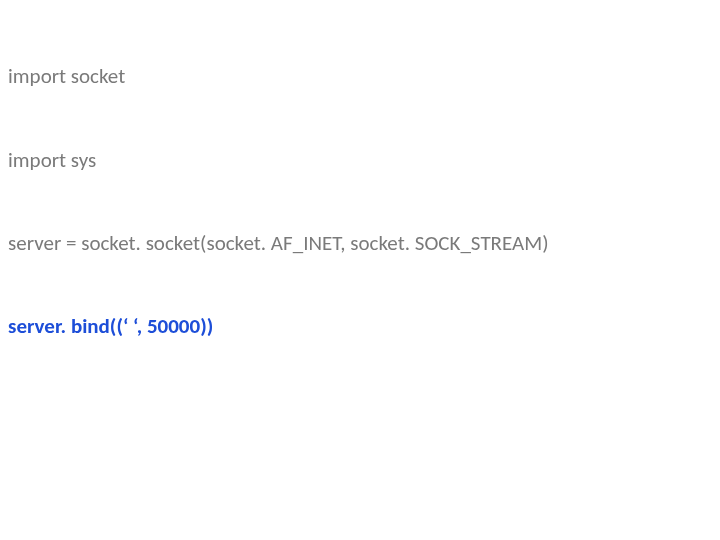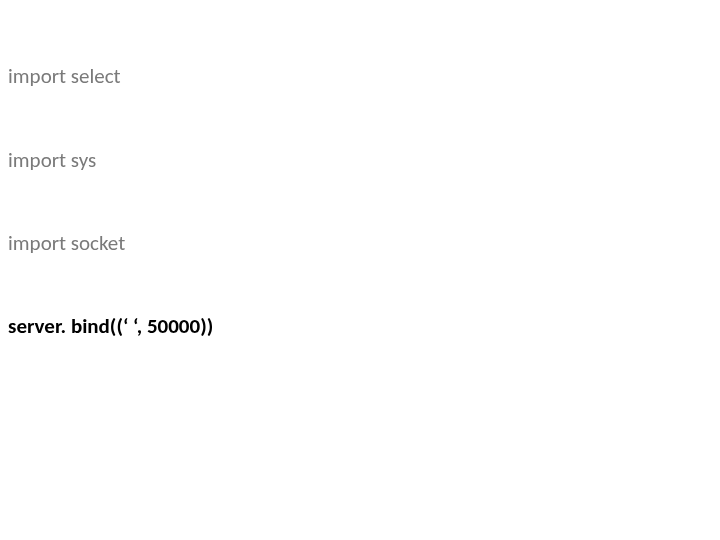--- a/index.html
+++ b/index.html
@@ -11,29 +11,29 @@
     font-family: Calibri, "Segoe UI", Arial, sans-serif;
     font-size: 21px;
     color: #7a7a7a;
     line-height: 1.32;
   }
   .code-block {
     padding: 8px 8px 8px 8px;
     white-space: pre;
   }
   .line { display: block; }
-  .bold { font-weight: 700; color: #000000; }
+  .bold { font-weight: 700; color: #1d4ed8; }
 </style>
 </head>
 <body>
 
 <div class="code-block">
-  <span class="line">import select</span>
+  <span class="line">import socket</span>
   <span class="line">import sys</span>
-  <span class="line">import socket</span>
+  <span class="line">server = socket. socket(socket. AF_INET, socket. SOCK_STREAM)</span>
   <span class="line bold">server. bind((‘ ‘, 50000))</span>
   
   
   
   
   
   
   
   
   

